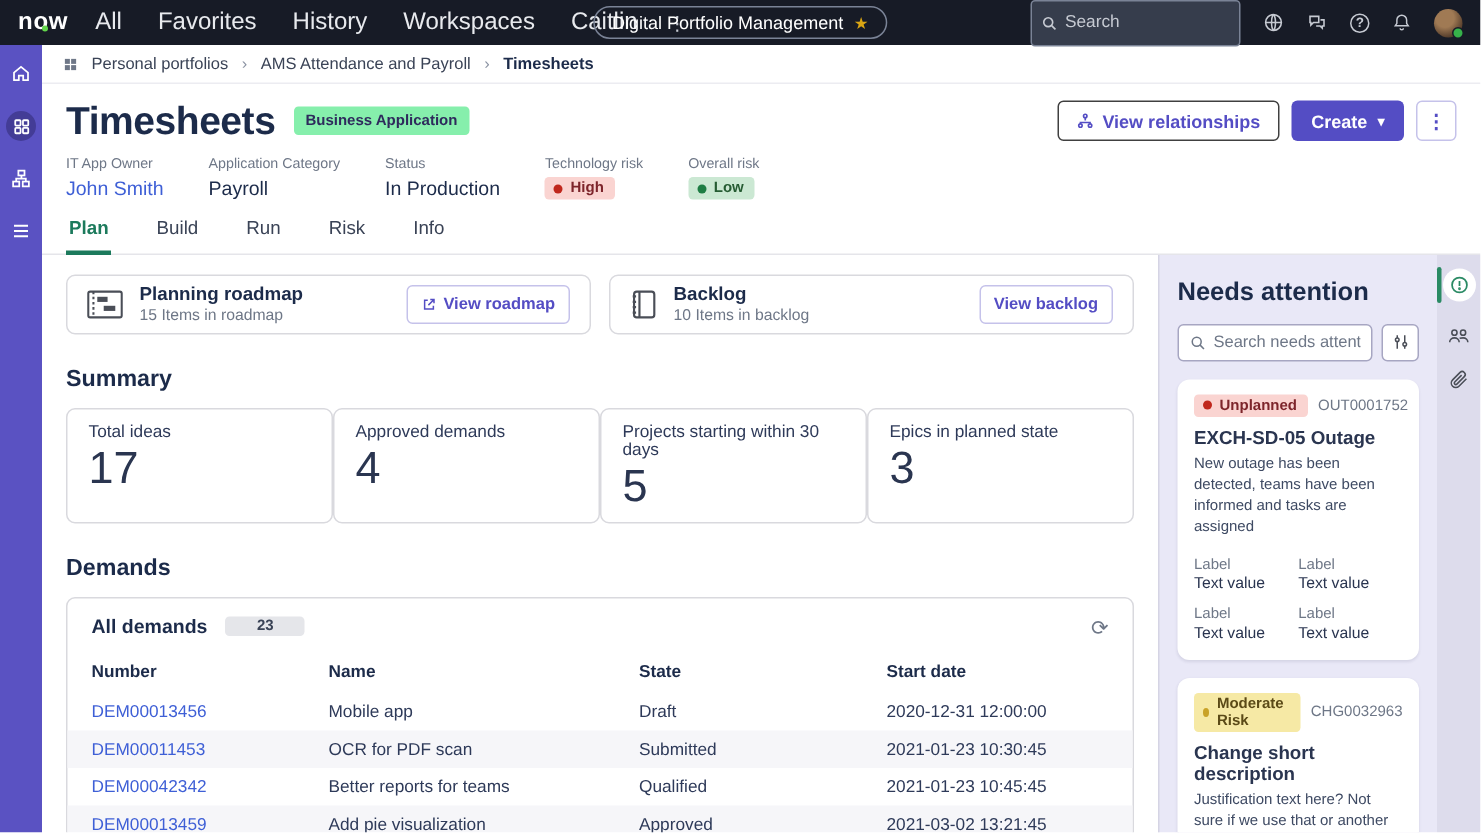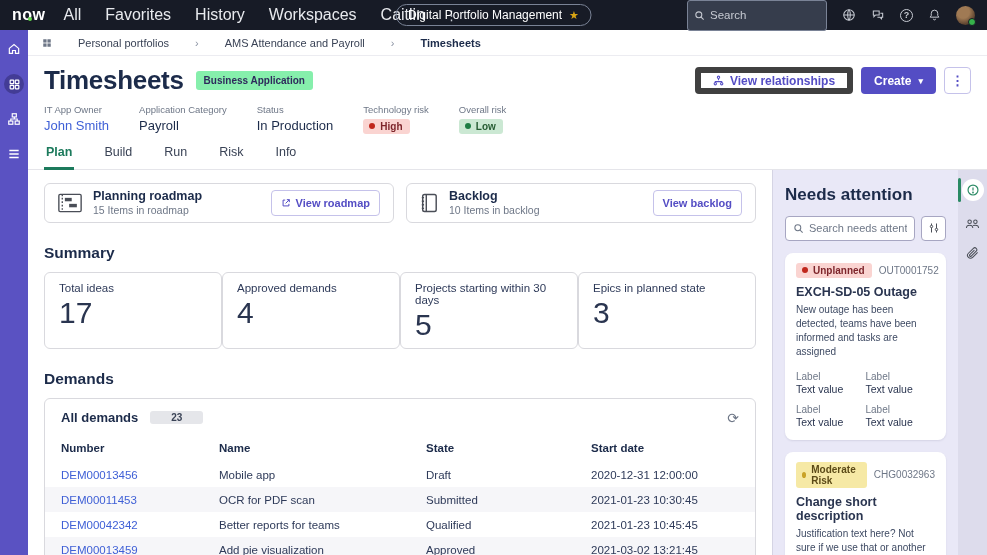--- a/index.html
+++ b/index.html
@@ -35,33 +35,33 @@
 
   
   .shell { flex:1; display:flex; min-height:0; }
   .leftrail { width:28px; background:#5a52c2; display:flex; flex-direction:column; align-items:center;
     padding-top:9px; gap:15px; flex:0 0 28px; }
   .lr-icon { color:#fff; width:20px; height:20px; display:flex; align-items:center; justify-content:center; border-radius:50%; }
   .lr-icon.active { background:#433c96; }
   .main-col { flex:1; display:flex; flex-direction:column; min-width:0; }
 
   
-  .breadcrumb { height:26px; display:flex; align-items:center; gap:26px; padding:0 14px;
+  .breadcrumb { height:26px; display:flex; align-items:center; gap:9px; padding:0 14px;
     border-bottom:1px solid #ececf1; font-size:11px; color:#3a4356; flex:0 0 26px; }
   .crumb-sep { color:#8b93a3; font-size:11px; }
   .crumb-last { font-weight:700; color:#1c2b4a; }
 
   
   .page-header { padding:9px 16px 0; }
   .title-row { display:flex; align-items:center; }
   .page-title { font-size:26px; font-weight:700; color:#1c2b4a; letter-spacing:-.3px; }
   .type-badge { margin-left:12px; background:#86efac; color:#2e2a5c; font-size:10px; font-weight:700;
     padding:4px 8px; border-radius:3px; }
   .header-actions { margin-left:auto; display:flex; gap:8px; align-items:center; }
-  .btn-outline { display:flex; align-items:center; gap:6px; border:6px solid #404040; border-radius:4px;
+  .btn-outline { display:flex; align-items:center; gap:6px; border:1px solid #404040; border-radius:4px;
     background:#fff; color:#544dc4; font-size:12px; font-weight:700; height:27px; padding:0 12px; cursor:pointer;
     font-family:"Liberation Sans", sans-serif; }
   .btn-primary { display:flex; align-items:center; gap:7px; border:0; border-radius:4px; background:#544dc4;
     color:#fff; font-size:12px; font-weight:700; height:27px; padding:0 13px; cursor:pointer;
     font-family:"Liberation Sans", sans-serif; }
   .btn-kebab { width:27px; height:27px; border:1px solid #c5c2ea; border-radius:4px; background:#fff;
     color:#544dc4; font-size:13px; font-weight:700; cursor:pointer; }
   .fields-row { display:flex; gap:30px; margin-top:8px; }
   .fld-label { font-size:9.5px; color:#6e7787; }
   .fld-value { font-size:13px; color:#1c2b4a; margin-top:3px; }

